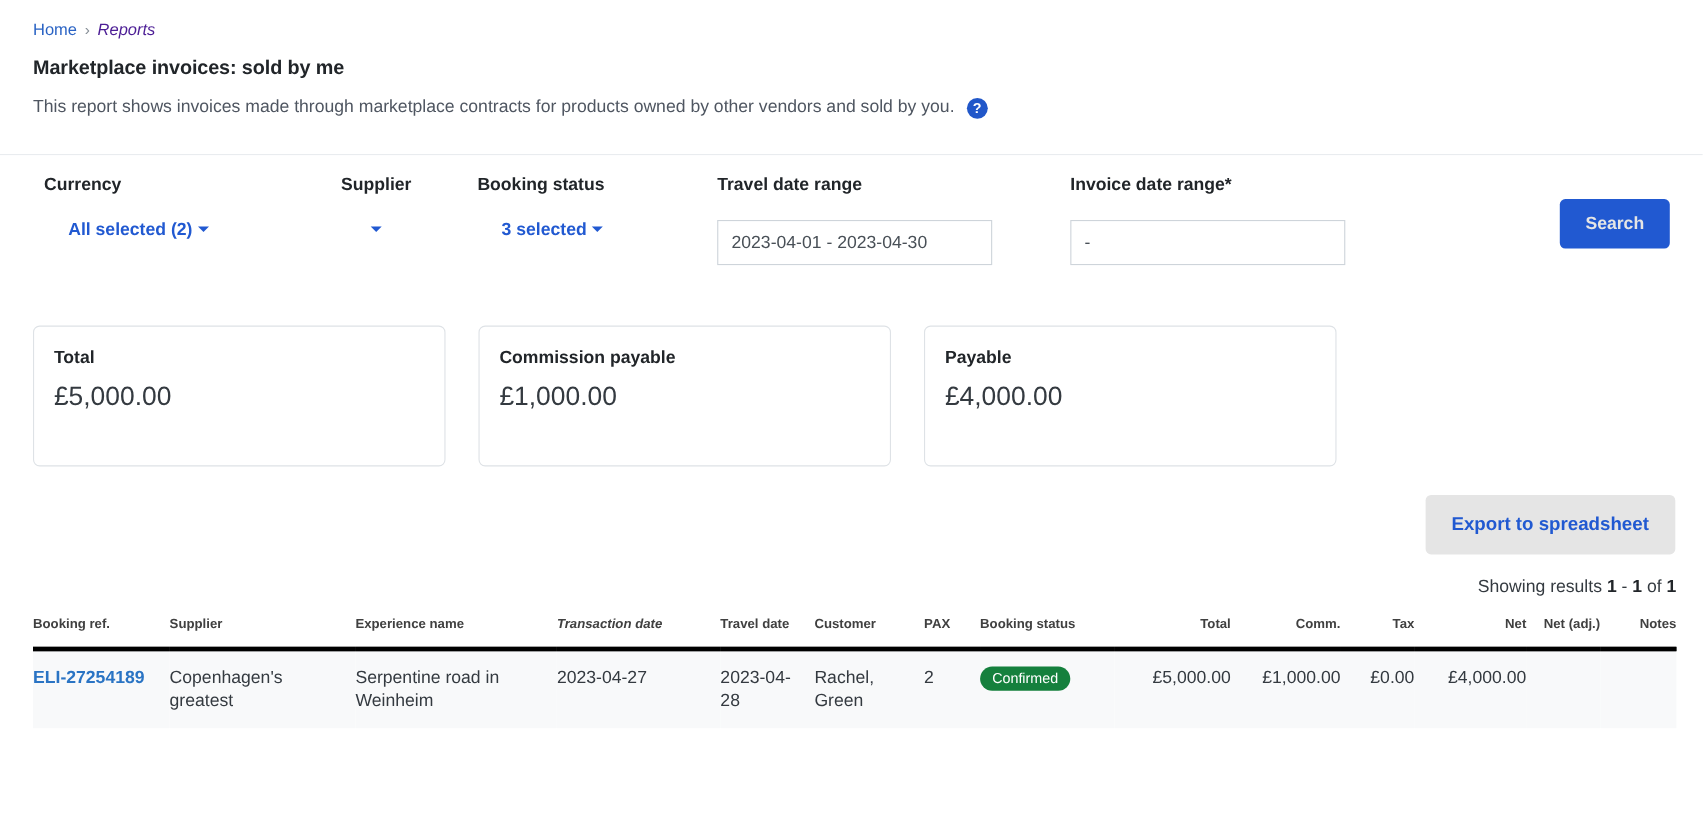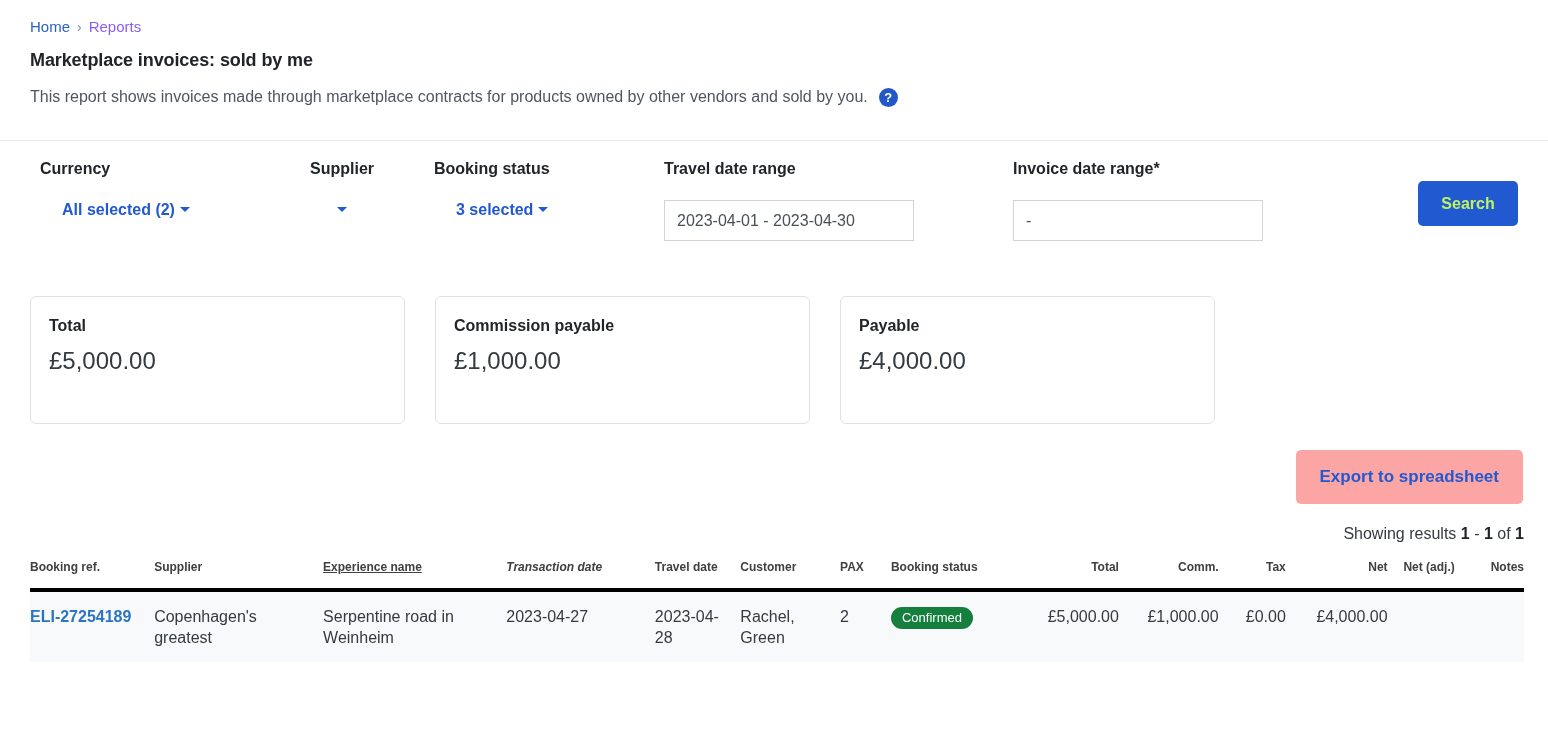--- a/index.html
+++ b/index.html
@@ -25,21 +25,21 @@
     line-height: 18px;
     margin-bottom: 10px;
     color: #6c757d;
   }
   .breadcrumb .crumb-link { color: #2a63c4; }
   .breadcrumb .crumb-sep {
     color: #868e96;
     margin: 0 7px;
     font-size: 14px;
   }
-  .breadcrumb .crumb-current { color: #8b5cf6; }
+  .breadcrumb .crumb-current { color: #4c1d95; font-style: italic; }
   .page-title {
     font-size: 18px;
     font-weight: bold;
     color: #212529;
     margin: 0 0 12px 0;
     line-height: 29px;
     letter-spacing: -0.1px;
   }
   .page-desc {
     font-size: 16px;
@@ -115,21 +115,21 @@
     outline: none;
   }
   .date-input::placeholder { color: #495057; }
   .search-btn {
     position: absolute;
     top: 40px;
     right: 0;
     width: 100px;
     height: 45px;
     background: #2159d1;
-    color: #bef264;
+    color: #e5e5e5;
     border: none;
     border-radius: 5px;
     font-family: "Liberation Sans", sans-serif;
     font-size: 16px;
     font-weight: bold;
     cursor: pointer;
   }
 
   
   .cards {
@@ -160,21 +160,21 @@
   }
 
   
   .export-row {
     display: flex;
     justify-content: flex-end;
     padding: 0 25px 0 30px;
     margin-top: 26px;
   }
   .export-btn {
-    background: #fca5a5;
+    background: #e5e5e5;
     border: none;
     border-radius: 5px;
     color: #2159d1;
     font-family: "Liberation Sans", sans-serif;
     font-size: 17px;
     font-weight: bold;
     padding: 17px 24px;
     cursor: pointer;
     line-height: 20px;
   }
@@ -229,21 +229,21 @@
     font-weight: normal;
     border-radius: 11px;
     padding: 3px 11px 4px 11px;
     line-height: 15px;
     white-space: nowrap;
   }
 
   
   .c-ref   { width: 122px; }
   .c-sup   { width: 166px; }
-  .c-exp   { width: 180px; text-decoration: underline; }
+  .c-exp   { width: 180px; }
   .c-tdate { width: 146px; font-style: italic; }
   .c-vdate { width: 84px;  }
   .c-cust  { width: 98px;  }
   .c-pax   { width: 50px;  }
   .c-stat  { width: 120px; }
   .c-total { width: 104px; }
   .c-comm  { width: 98px;  }
   .c-tax   { width: 66px;  }
   .c-net   { width: 100px; }
   .c-netad { width: 66px;  }
@@ -280,28 +280,28 @@
       </div>
     </div>
 
     <div class="filter-group" style="left:404px;">
       <div class="filter-label">Booking status</div>
       <div class="filter-control" style="padding-left:22px;">
         <span class="dd-toggle"><span>3 selected</span><i class="caret"></i></span>
       </div>
     </div>
 
-    <div class="filter-group" style="left:622px;margin-left:12px;">
+    <div class="filter-group" style="left:622px;">
       <div class="filter-label">Travel date range</div>
       <div class="filter-control">
         <input class="date-input" type="text" readonly="" value="2023-04-01 - 2023-04-30" style="">
       </div>
     </div>
 
-    <div class="filter-group" style="left:983px;">
+    <div class="filter-group" style="left:943px;">
       <div class="filter-label">Invoice date range*</div>
       <div class="filter-control">
         <input class="date-input" type="text" readonly="" value="-" style="">
       </div>
     </div>
 
     <button class="search-btn">Search</button>
   </div>
 </div>
 

